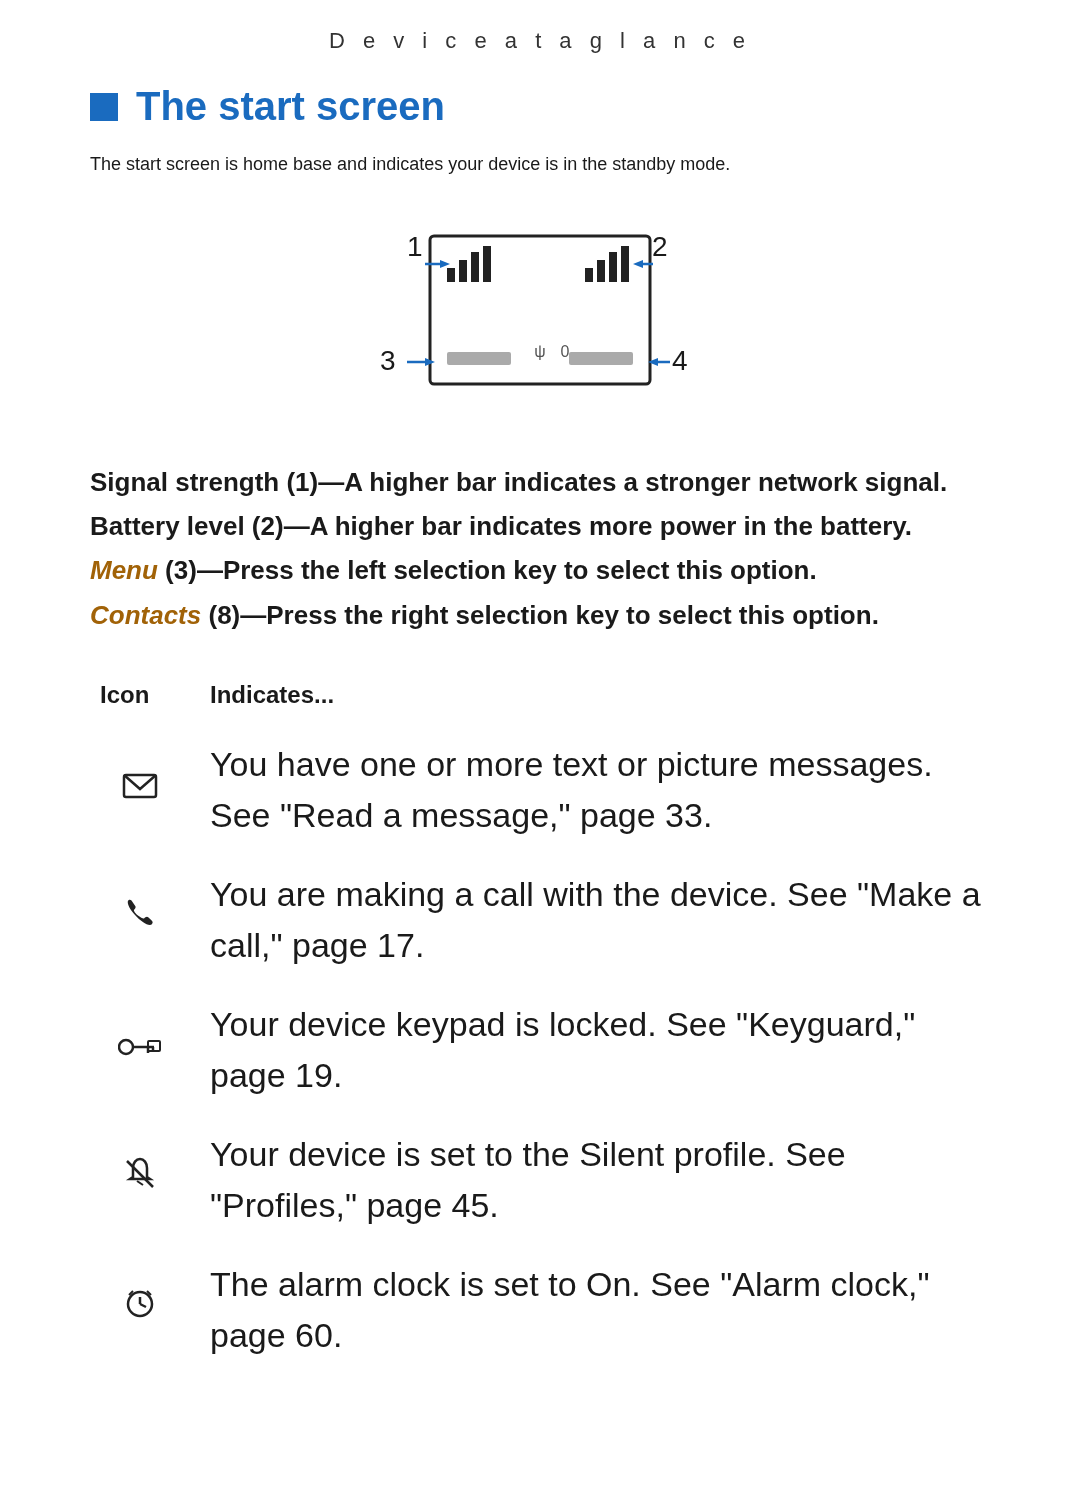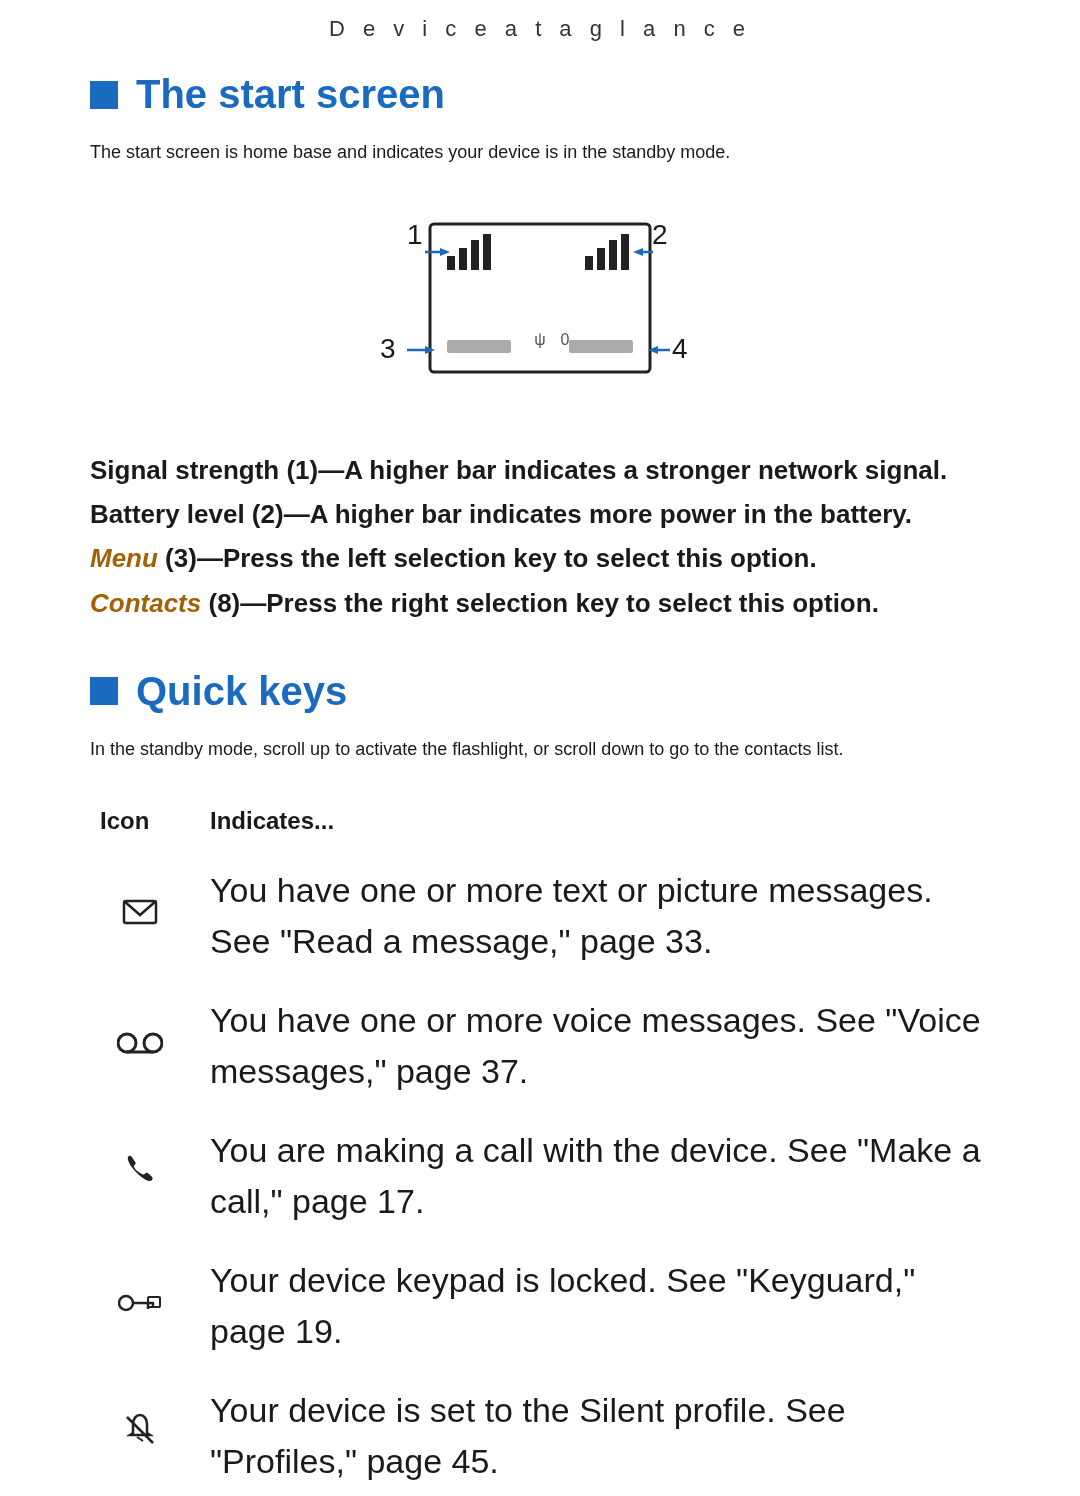--- a/index.html
+++ b/index.html
@@ -9,21 +9,21 @@
       min-height: 1496px;
       background: #ffffff;
       font-family: 'Nokia Sans', Arial, Helvetica, sans-serif;
       font-size: 26px;
       color: #1a1a1a;
       position: relative;
     }
 
     .page-header {
       text-align: center;
-      padding: 16px 0 10px 0;
+      padding: 28px 0 10px 0;
       font-size: 22px;
       letter-spacing: 6px;
       color: #333;
     }
 
     .content {
       padding: 20px 90px 60px 90px;
     }
 
     .section-title {
@@ -190,27 +190,20 @@
       </p>
       <p class="param-item">
         <span class="link-text">Menu</span><span> (3)—Press the left selection key to select this option.</span>
       </p>
       <p class="param-item">
         <span class="link-text">Contacts</span><span> (8)—Press the right selection key to select this option.</span>
       </p>
     </div>
   </div>
 
-  <div class="section-gap">
-    <div class="section-title">
-      <div class="blue-square"></div>
-      <h2>Quick keys</h2>
-    </div>
-    <p class="body-text">In the standby mode, scroll up to activate the flashlight, or scroll down to go to the contacts list.</p>
-  </div>
 
   <div class="section-gap">
 
     <table class="indicators-table">
       <thead>
         <tr>
           <th>Icon</th>
           <th>Indicates...</th>
         </tr>
       </thead>
@@ -219,30 +212,20 @@
         <tr>
           <td>
             <svg width="36" height="30" viewBox="0 0 36 30">
               <rect x="2" y="4" width="32" height="22" rx="2" fill="none" stroke="#222" stroke-width="2.5"></rect>
               <polyline points="2,4 18,18 34,4" fill="none" stroke="#222" stroke-width="2.5"></polyline>
             </svg>
           </td>
           <td>You have one or more text or picture messages. See "Read a message," page 33.</td>
         </tr>
 
-        <tr>
-          <td>
-            <svg width="46" height="28" viewBox="0 0 46 28">
-              <circle cx="10" cy="14" r="9" fill="none" stroke="#222" stroke-width="3"></circle>
-              <circle cx="36" cy="14" r="9" fill="none" stroke="#222" stroke-width="3"></circle>
-              <line x1="10" y1="23" x2="36" y2="23" stroke="#222" stroke-width="3"></line>
-            </svg>
-          </td>
-          <td>You have one or more voice messages. See "Voice messages," page 37.</td>
-        </tr>
 
         <tr>
           <td>
             <svg width="34" height="34" viewBox="0 0 34 34">
               <path d="M6,4 C6,4 8,2 10,4 L14,10 C16,12 14,14 13,15 C12,16 15,20 18,22 C21,24 24,26 25,25 C26,24 28,22 30,24 L34,28 C36,30 34,32 34,32 C28,38 2,12 6,4 Z" fill="#222" transform="scale(0.85) translate(0,0)"></path>
             </svg>
           </td>
           <td>You are making a call with the device. See "Make a call," page 17.</td>
         </tr>
 

